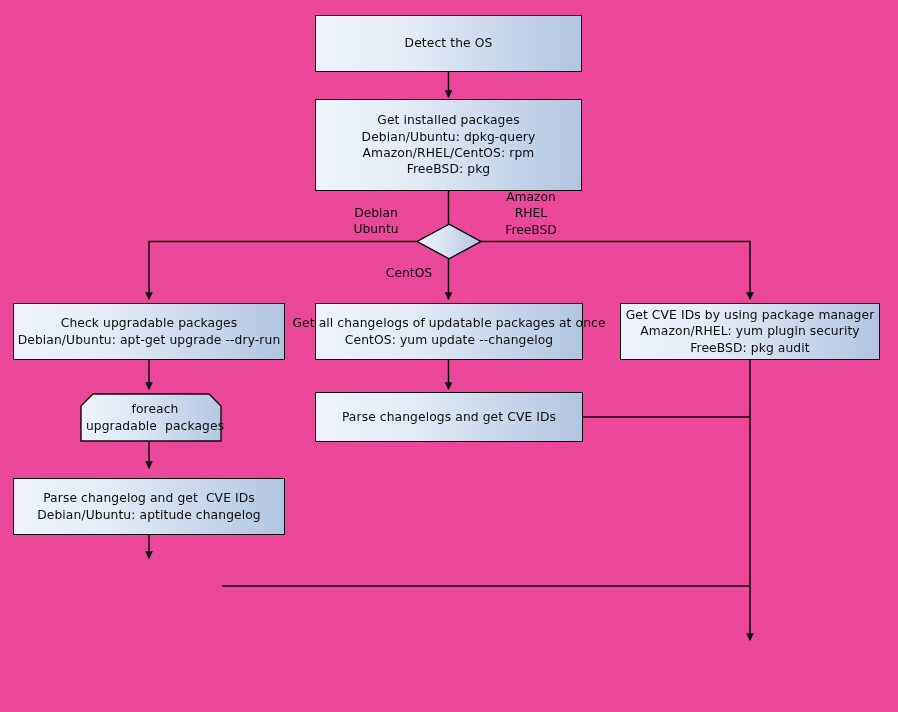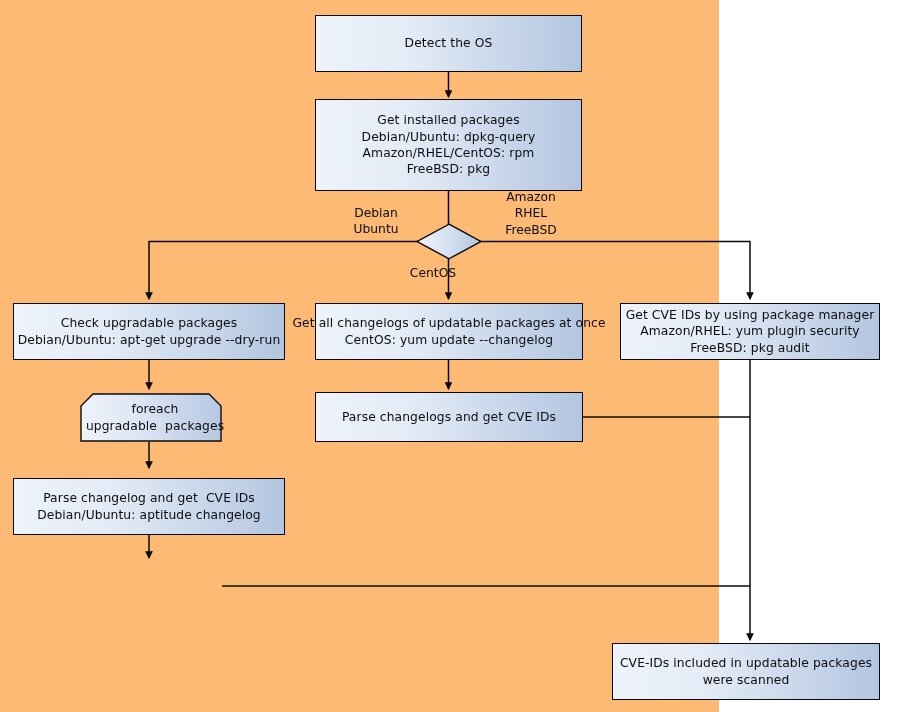--- a/index.html
+++ b/index.html
@@ -9,23 +9,23 @@
     background: #ffffff;
   }
   body {
     font-family: "DejaVu Sans", sans-serif;
     width: 898px;
     height: 712px;
     overflow: hidden;
   }
   #canvas {
     position: relative;
-    width: 719px;
+    width: 898px;
     height: 712px;
-    background: #fdba74;
+    background: #ec4899;
   }
   #edges {
     position: absolute;
     left: 0;
     top: 0;
     width: 898px;
     height: 712px;
   }
   .node {
     position: absolute;
@@ -131,21 +131,21 @@
       </defs>
       <polygon points="33,1.2 64.8,18.5 33,35.8 1.2,18.5" fill="url(#gdiamond)" stroke="#0a0a0a" stroke-width="1.4"></polygon>
     </svg>
   </div>
 
   <div class="edge-label" style="left:340px; top:205px; width:72px;">Debian
 Ubuntu</div>
   <div class="edge-label" style="left:490px; top:189px; width:82px;">Amazon
 RHEL
 FreeBSD</div>
-  <div class="edge-label" style="left:380px; top:265px; width:58px;margin-left:24px;">CentOS</div>
+  <div class="edge-label" style="left:380px; top:265px; width:58px;">CentOS</div>
 
   <div class="node proc" style="left:13px; top:303px; width:272px; height:57px;">
     <span>Check upgradable packages
 Debian/Ubuntu: apt-get upgrade --dry-run</span>
   </div>
 
   <div class="node proc" style="left:315px; top:303px; width:268px; height:57px;">
     <span>Get all changelogs of updatable packages at once
 CentOS: yum update --changelog</span>
   </div>
@@ -174,18 +174,14 @@
   <div class="node proc" style="left:13px; top:478px; width:272px; height:57px;">
     <span>Parse changelog and get  CVE IDs
 Debian/Ubuntu: aptitude changelog</span>
   </div>
 
   <div class="node proc" style="left:315px; top:392px; width:268px; height:50px;justify-content:center;">
     <span>Parse changelogs and get CVE IDs</span>
   </div>
 
 
-  <div class="node proc" style="left:612px; top:643px; width:268px; height:57px;">
-    <span>CVE-IDs included in updatable packages
-were scanned</span>
-  </div>
 
 </div>
 
 </body></html>

